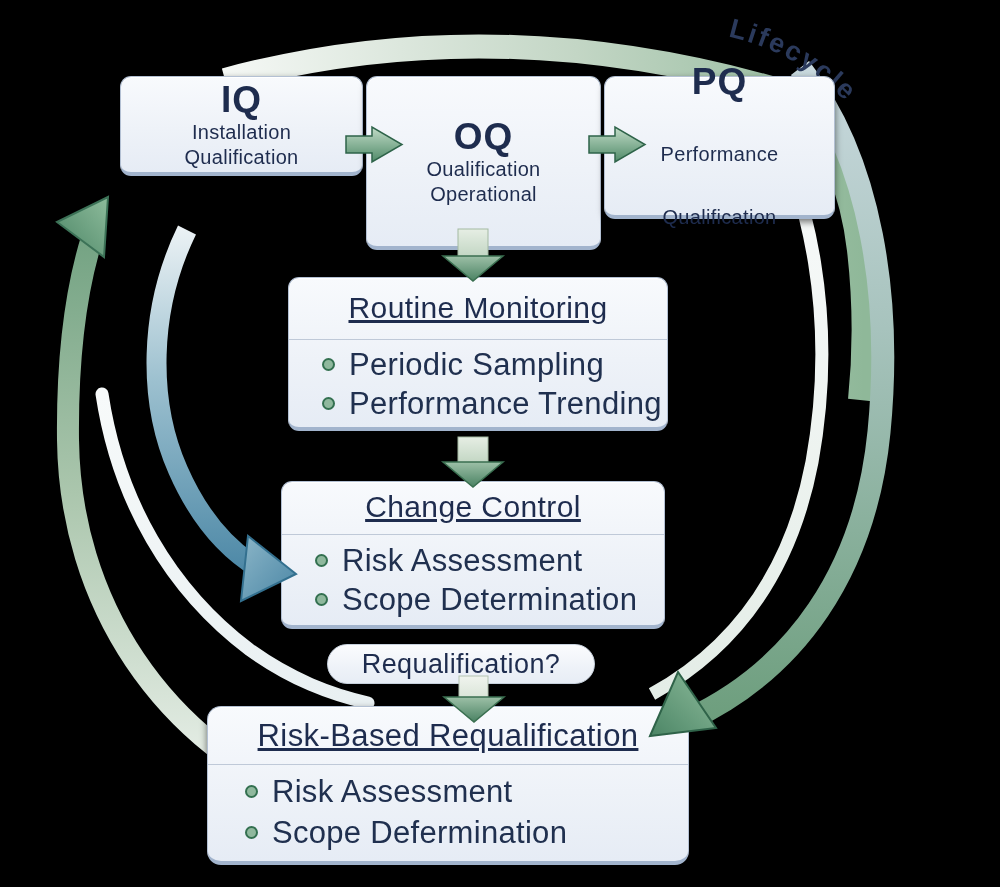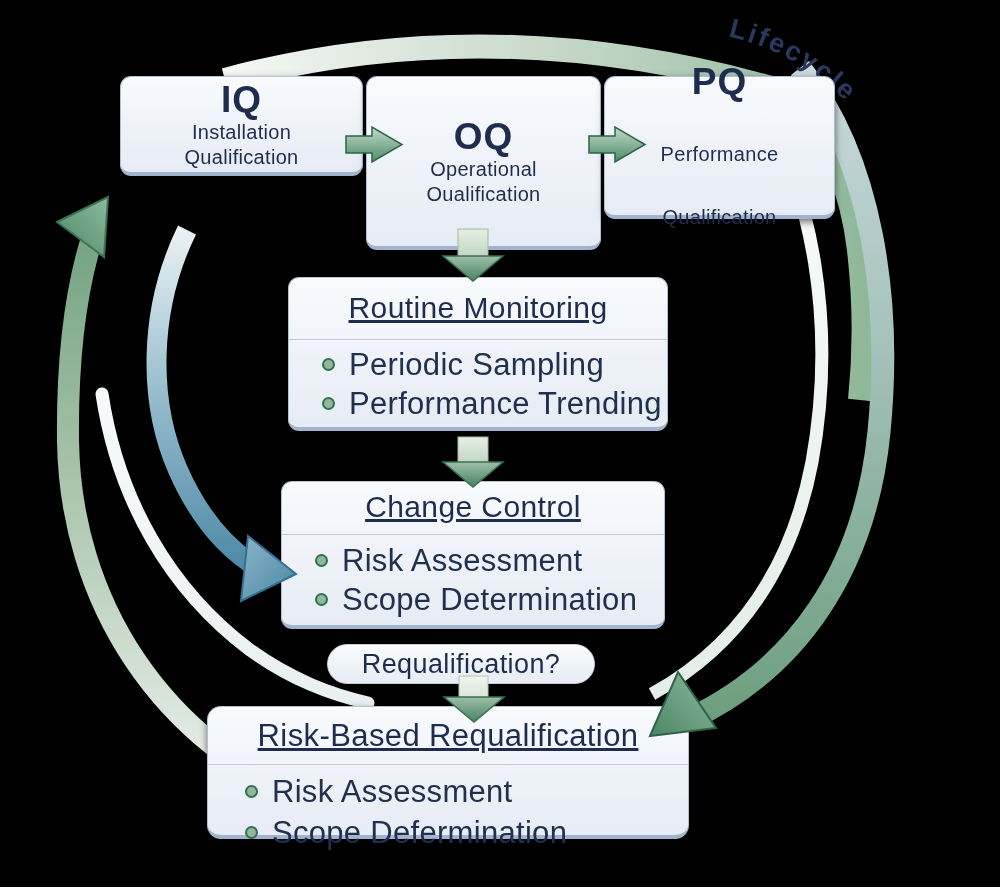--- a/index.html
+++ b/index.html
@@ -103,22 +103,22 @@
   </svg>
 
   <div class="box topbox" style="left:120px;top:76px;width:243px;height:100px;">
     <div class="acr">IQ</div>
     <div class="subline">Installation</div>
     <div class="subline">Qualification</div>
   </div>
 
   <div class="box topbox" style="left:366px;top:76px;width:235px;height:174px;">
     <div class="acr">OQ</div>
+    <div class="subline">Oualification</div>
     <div class="subline">Operational</div>
-    <div class="subline">Oualification</div>
   </div>
 
   <div class="box topbox" style="left:604px;top:76px;width:231px;height:143px;gap:39px;">
     <div class="acr">PQ</div>
     <div class="subline">Performance</div>
     <div class="subline">Qualification</div>
   </div>
 
   <div class="box panel" style="left:288px;top:277px;width:380px;height:154px;">
     <div class="title">Routine Monitoring</div>
@@ -147,21 +147,21 @@
         <span class="dot"></span>
         <span class="btext">Scope Determination</span>
       </div>
     </div>
   </div>
 
   <div class="pill">
     <span>Requalification?</span>
   </div>
 
-  <div class="box panel" style="left:207px;top:706px;width:482px;height:133px;border-radius:14px;">
+  <div class="box panel" style="left:207px;top:706px;width:482px;height:159px;border-radius:14px;">
     <div class="title" style="font-size:31px;padding-top:11px;">Risk-Based Requalification</div>
     <div class="divider" style="top:57px;"></div>
     <div class="bullets" style="top:64px;">
       <div class="brow" style="padding-left:37px;height:41px;">
         <span class="dot"></span>
         <span class="btext">Risk Assessment</span>
       </div>
       <div class="brow" style="padding-left:37px;height:41px;text-align:center;">
         <span class="dot"></span>
         <span class="btext">Scope Defermination</span>

